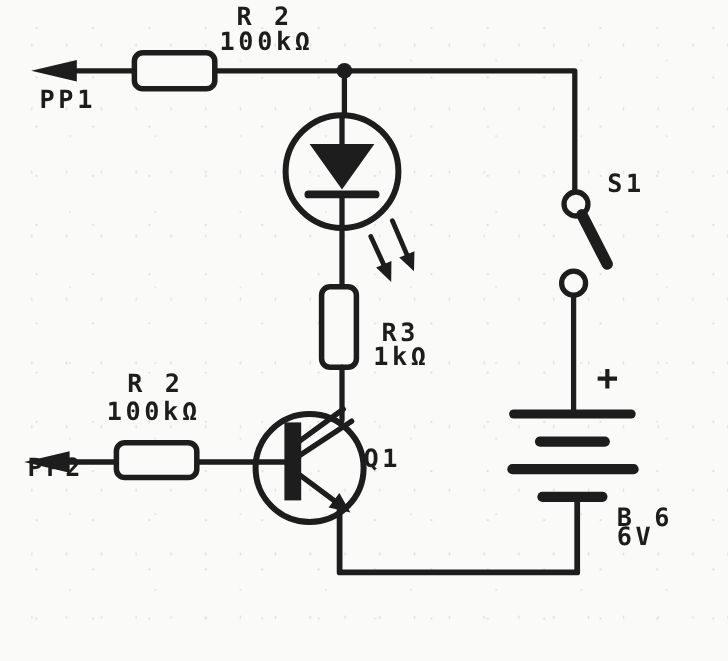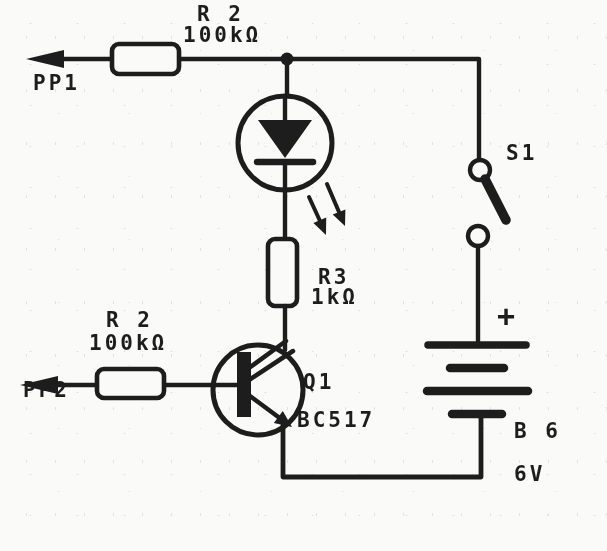--- a/index.html
+++ b/index.html
@@ -97,18 +97,17 @@
   <div class="lbl" style="left:33px;top:73px">PP1</div>
   <div class="lbl" style="left:197px;top:4px">R 2</div>
   <div class="lbl" style="left:183px;top:25px">100kΩ</div>
   <div class="lbl" style="left:506px;top:143px">S1</div>
   <div class="lbl" style="left:318px;top:267px">R3</div>
   <div class="lbl" style="left:311px;top:287px">1kΩ</div>
   <div class="lbl" style="left:106px;top:310px">R 2</div>
   <div class="lbl" style="left:89px;top:333px">100kΩ</div>
   <div class="lbl" style="left:23px;top:380px">PP2</div>
   <div class="lbl" style="left:303px;top:372px">Q1</div>
-  <div class="lbl" style="left:297px;top:410px">BC517</div>
   <div class="lbl big" style="left:497px;top:301px">+</div>
   <div class="lbl" style="left:514px;top:421px">B 6</div>
-  <div class="lbl" style="left:514px;top:464px">6V</div>
+  <div class="lbl" style="left:514px;top:437px">6V</div>
 
 </div>
 
 </body></html>

